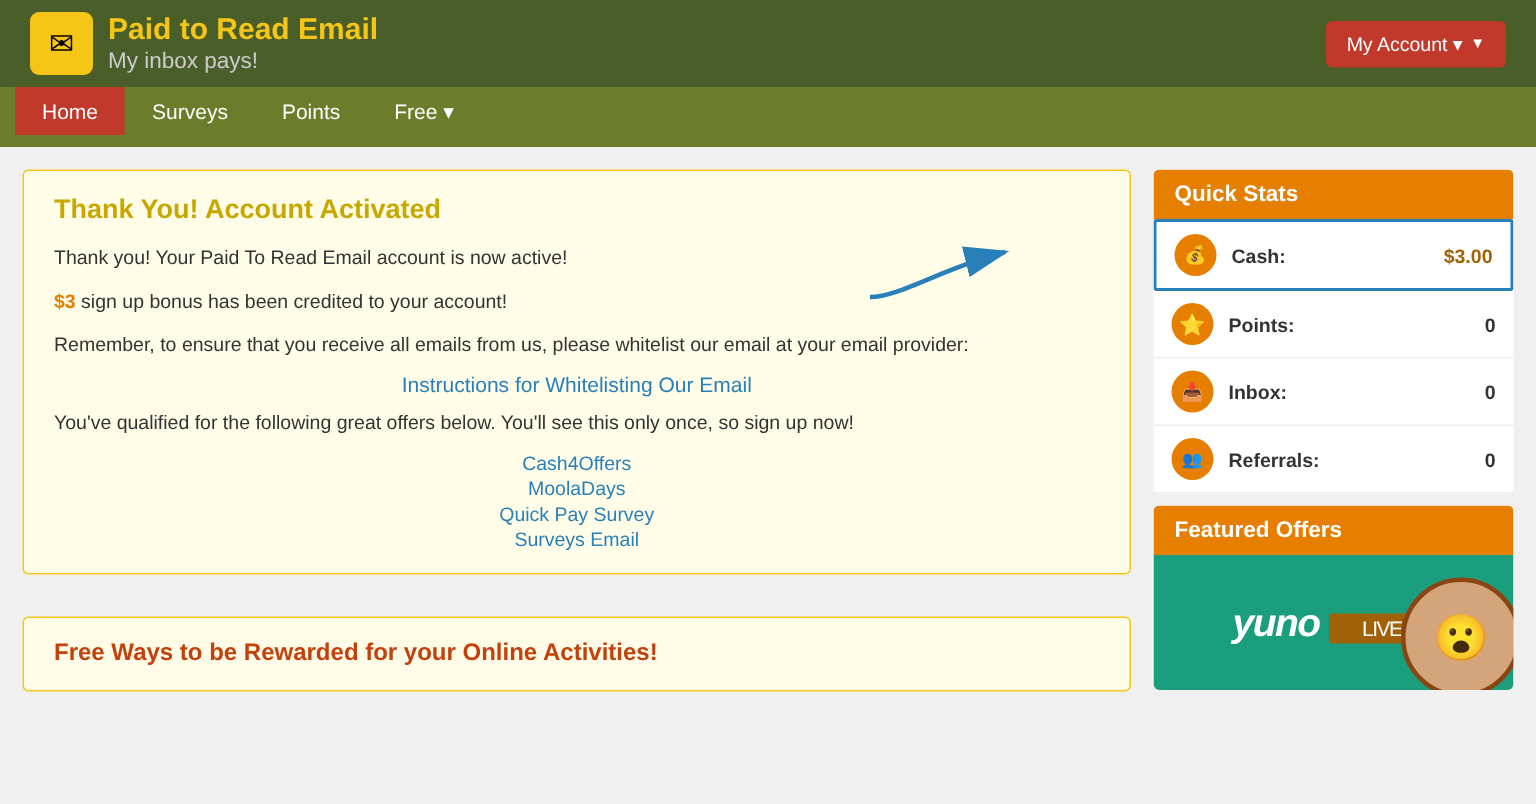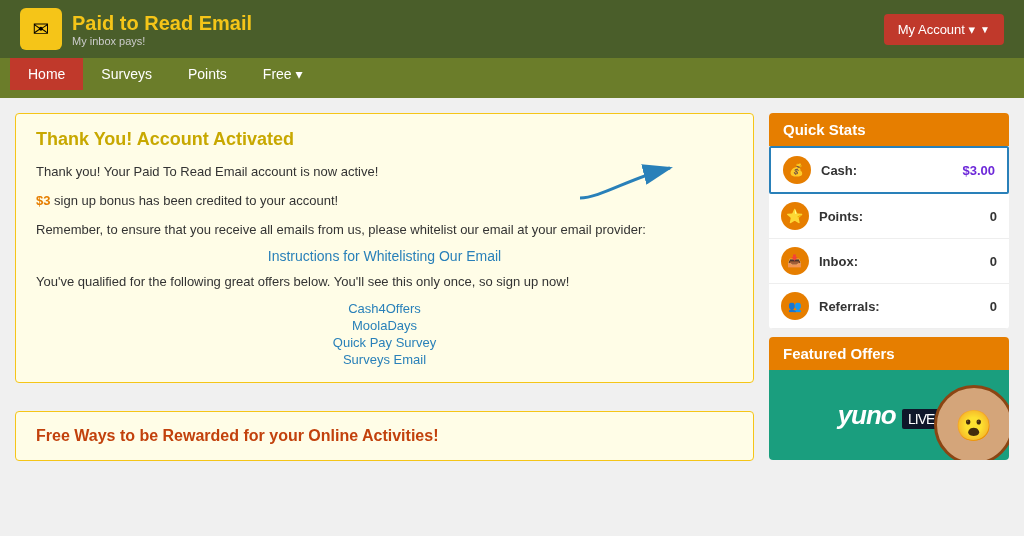--- a/index.html
+++ b/index.html
@@ -4,21 +4,21 @@
   <style>
     * { margin: 0; padding: 0; box-sizing: border-box; }
     body { font-family: Arial, sans-serif; font-size: 14px; background: #f0f0f0; width: 1024px; height: 536px; overflow: hidden; }
 
     
     .header { background: #4a5e2a; display: flex; align-items: center; justify-content: space-between; padding: 8px 20px; height: 58px; }
     .logo-area { display: flex; align-items: center; gap: 10px; }
     .logo-icon { width: 42px; height: 42px; background: #f5c518; border-radius: 6px; display: flex; align-items: center; justify-content: center; font-size: 20px; }
     .logo-text { color: white; }
     .logo-text .main { font-size: 20px; font-weight: bold; color: #f5c518; }
-    .logo-text .sub { font-size: 11px; color: #ccc; }
+    .logo-text .sub { font-size: 15px; color: #ccc; }
     .my-account-btn { background: #c0392b; color: white; border: none; padding: 8px 14px; border-radius: 4px; cursor: pointer; font-size: 13px; display: flex; align-items: center; gap: 5px; }
     .my-account-btn::after { content: "▼"; font-size: 10px; }
 
     
     .nav { background: #6b7d2a; display: flex; align-items: flex-start; height: 40px; padding: 0 10px; }
     .nav-item { color: white; padding: 8px 18px; cursor: pointer; font-size: 14px; display: flex; align-items: center; gap: 4px; }
     .nav-item.active { background: #c0392b; }
 
     
     .main-content { display: flex; gap: 0; padding: 15px; height: calc(536px - 98px); }
@@ -44,21 +44,21 @@
     .right-col { width: 240px; display: flex; flex-direction: column; gap: 8px; }
 
     
     .quick-stats { background: white; border-radius: 4px; overflow: hidden; }
     .quick-stats-header { background: #e67e00; color: white; padding: 8px 14px; font-size: 15px; font-weight: bold; }
     .stat-row { display: flex; align-items: center; gap: 10px; padding: 8px 12px; border-bottom: 1px solid #eee; }
     .stat-row.highlighted { border: 2px solid #2980b9; border-radius: 2px; }
     .stat-icon { width: 28px; height: 28px; display: flex; align-items: center; justify-content: center; font-size: 16px; flex-shrink: 0; }
     .stat-label { flex: 1; color: #333; font-size: 13px; font-weight: bold; }
     .stat-value { color: #333; font-size: 13px; font-weight: bold; }
-    .cash-value { color: #6d28d9; }
+    .cash-value { color: #a16207; }
 
     
     .featured-offers { background: white; border-radius: 4px; overflow: hidden; position: relative; }
     .featured-offers-header { background: #e67e00; color: white; padding: 8px 14px; font-size: 15px; font-weight: bold; }
     .featured-offers-content { height: 90px; background: #1a9e7e; display: flex; align-items: center; justify-content: center; position: relative; overflow: hidden; }
     .avatar-circle { position: absolute; right: -5px; bottom: -5px; width: 80px; height: 80px; border-radius: 50%; border: 3px solid #8b4513; background: #d4a57a; overflow: hidden; display: flex; align-items: center; justify-content: center; font-size: 30px; }
 
     
     .coin-icon { width: 28px; height: 28px; background: #e67e00; border-radius: 50%; display: flex; align-items: center; justify-content: center; color: white; font-size: 12px; font-weight: bold; }
     .star-icon { width: 28px; height: 28px; background: #e67e00; border-radius: 50%; display: flex; align-items: center; justify-content: center; color: white; font-size: 14px; }
@@ -140,21 +140,21 @@
       <div class="stat-row">
         <div class="ref-icon stat-icon">👥</div>
         <span class="stat-label">Referrals:</span>
         <span class="stat-value">0</span>
       </div>
     </div>
 
     <div class="featured-offers">
       <div class="featured-offers-header">Featured Offers</div>
       <div class="featured-offers-content">
-        <div style="color:white; font-size:26px; font-weight:900; font-style:italic; letter-spacing:-1px;">yuno <span style="font-size:14px; font-weight:normal; font-style:normal; background:#0f172a; padding:2px 6px; border-radius:2px;">LIVE</span></div>
+        <div style="color:white; font-size:26px; font-weight:900; font-style:italic; letter-spacing:-1px;">yuno <span style="font-size:14px; font-weight:normal; font-style:normal; background:#a16207; padding:2px 22px; border-radius:2px;">LIVE</span></div>
         <div class="avatar-circle">😮</div>
       </div>
     </div>
 
   </div>
 </div>
 
 <svg style="position:fixed; top:148px; left:570px; pointer-events:none; z-index:100;" width="120" height="60" viewBox="0 0 120 60">
   <defs>
     <marker id="arrowhead" markerWidth="10" markerHeight="7" refX="9" refY="3.5" orient="auto">

